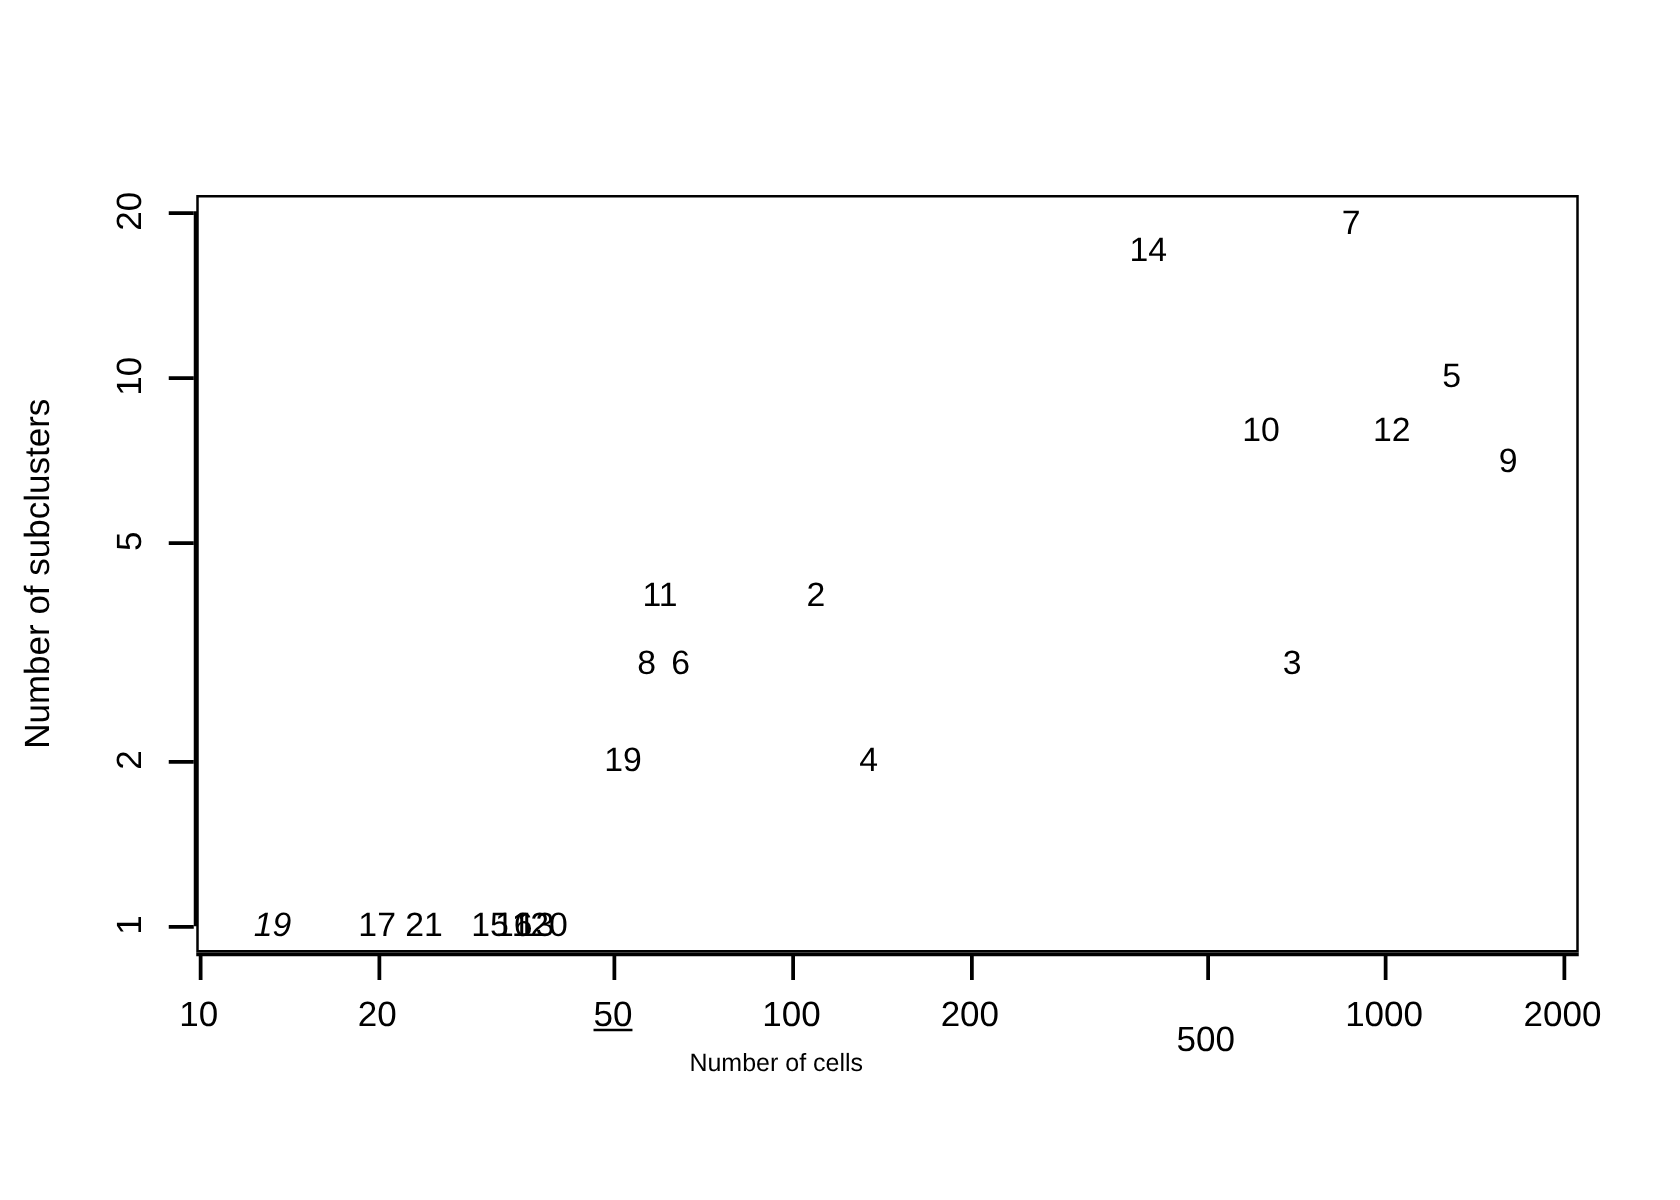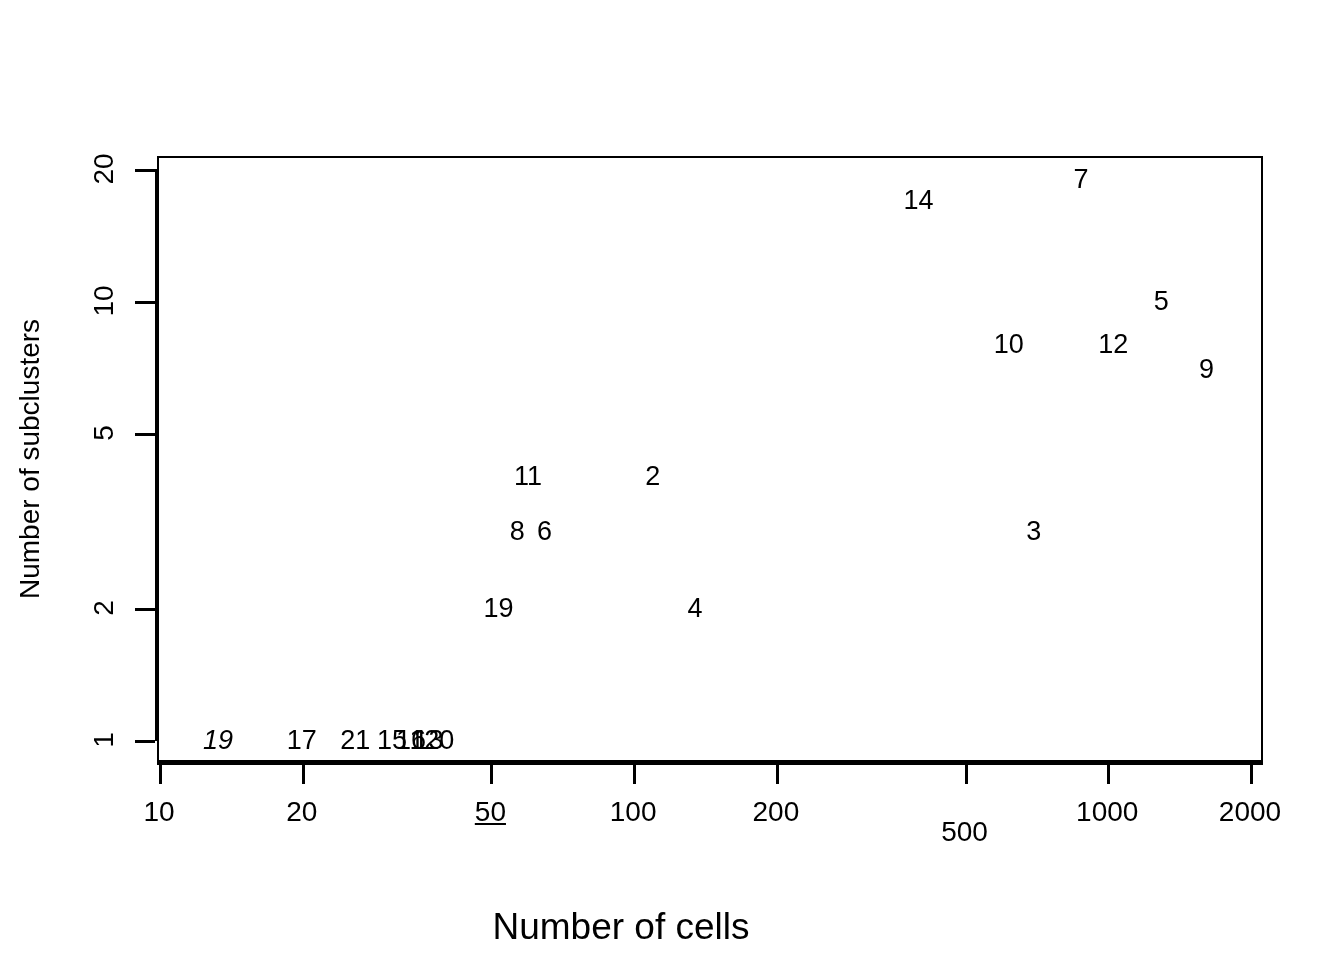--- a/index.html
+++ b/index.html
@@ -65,25 +65,25 @@
   .x-tick-label {
     position: absolute;
     top: 798px;
     font-size: 28px;
     line-height: 1;
     transform: translateX(-50%);
     white-space: nowrap;
   }
   #x-axis-title {
     position: absolute;
-    top: 906px;
+    top: 840px;
     left: 0;
     width: 1242px;
     text-align: center;
-    font-size: 37px;
+    font-size: 20px;
   }
   
   #y-axis-line {
     position: absolute;
     left: 155px;
     top: 169px;
     width: 3px;
     height: 572px;
     background: #000000;
   }
@@ -133,21 +133,21 @@
       <span class="data-label" style="left: 370.949px; top: 319.766px;">11</span>
       <span class="data-label" style="left: 956.358px; top: 187.649px;">12</span>
       <span class="data-label" style="left: 271.405px; top: 584px;">13</span>
       <span class="data-label" style="left: 761.594px; top: 43.9768px;">14</span>
       <span class="data-label" style="left: 234.972px; top: 584px;">15</span>
       <span class="data-label" style="left: 253.993px; top: 584px;">16</span>
       <span class="data-label" style="left: 144.729px; top: 584px;">17</span>
       <span class="data-label" style="left: 341.483px; top: 451.883px;">19</span>
       <span class="data-label" style="left: 61px; top: 584px; font-style: italic;">19</span>
       <span class="data-label" style="left: 282.245px; top: 584px;">20</span>
-      <span class="data-label" style="left: 182.272px; top: 584px; margin-left: 16px;">21</span>
+      <span class="data-label" style="left: 182.272px; top: 584px;">21</span>
     </div>
 
   <div id="x-axis-line"></div>
   <div id="x-ticks">
       <div class="x-tick" style="left: 159px;"></div>
       <div class="x-tick-label" style="left: 159px;">10</div>
       <div class="x-tick" style="left: 301.729px;"></div>
       <div class="x-tick-label" style="left: 301.729px;">20</div>
       <div class="x-tick" style="left: 490.406px;"></div>
       <div class="x-tick-label" style="left: 490.406px; text-decoration: underline;">50</div>

